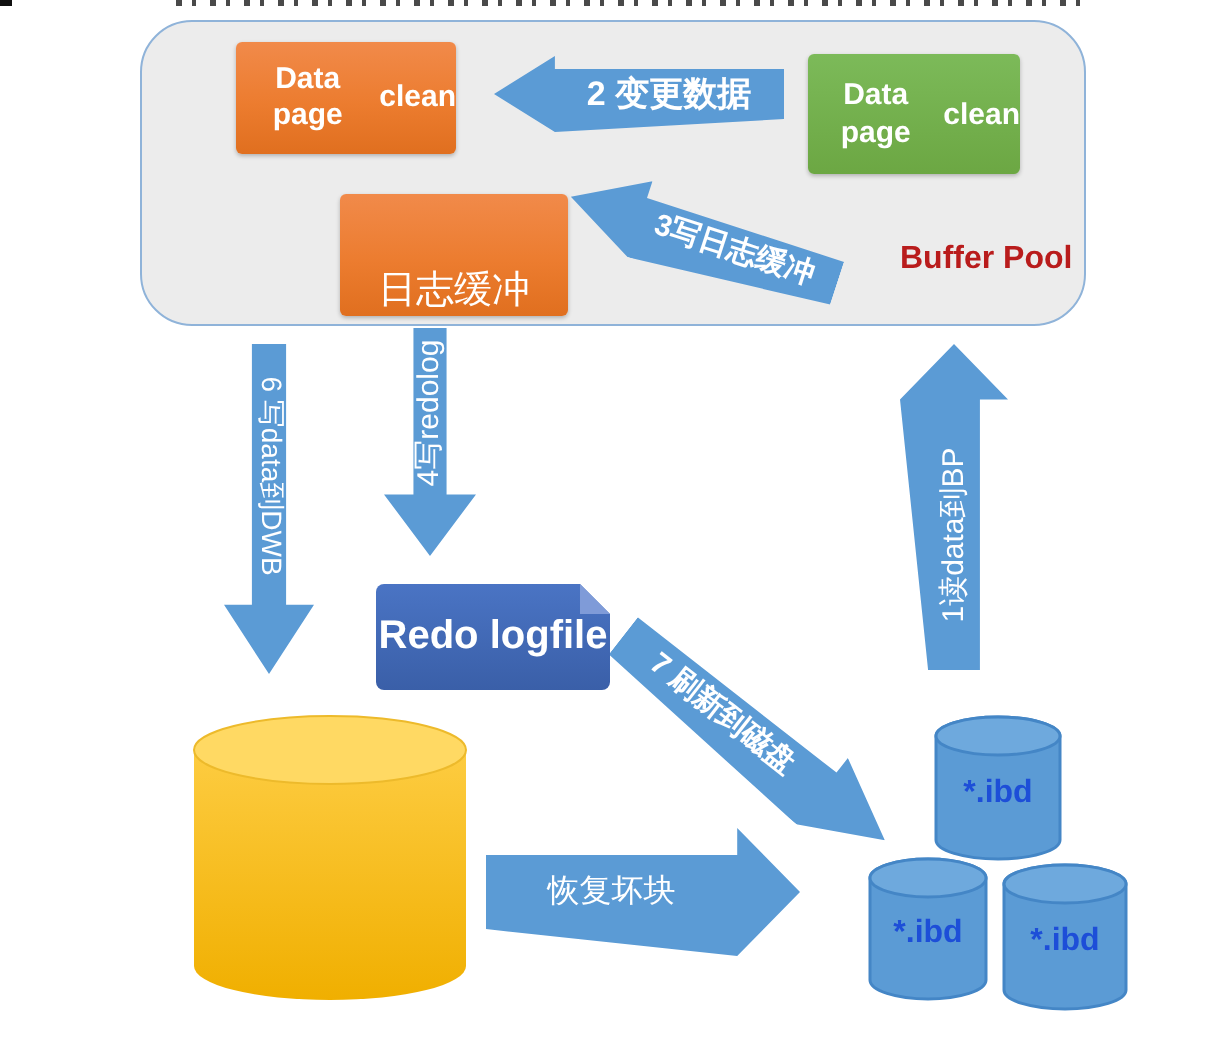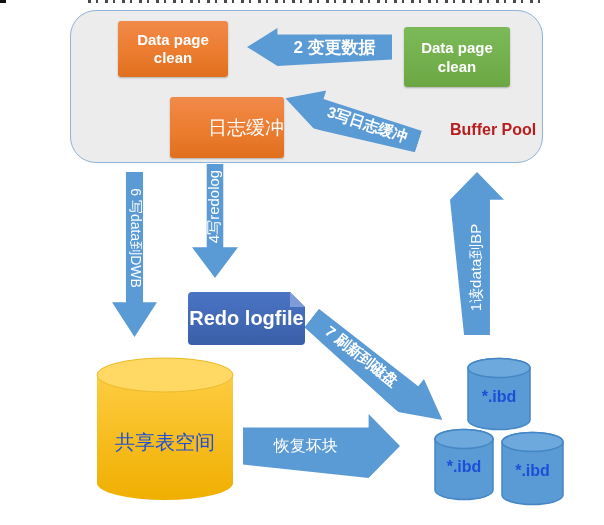--- a/index.html
+++ b/index.html
@@ -11,21 +11,21 @@
   .top-strip{position:absolute;left:88px;top:0;width:455px;height:3px;
     background:repeating-linear-gradient(90deg,#1c1c1c 0 3px,transparent 3px 8px,#1c1c1c 8px 10px,transparent 10px 17px);
     opacity:.8;}
   .corner-mark{position:absolute;left:0;top:0;width:6px;height:3px;background:#101010;}
 
   
   .bp-container{position:absolute;left:70px;top:10px;width:473px;height:153px;
     background:#ececec;border:1.5px solid #8fb3d9;border-radius:26px;box-sizing:border-box;}
 
   
-  .node{position:absolute;display:flex;flex-direction:column;align-items:center;justify-content:center;
+  .node{position:absolute;display:flex;flex-direction:row;align-items:center;justify-content:center;
     color:#fff;text-align:center;border-radius:3px;z-index:3;
     box-shadow:0 1px 2px rgba(0,0,0,.25);}
   .node .l1,.node .l2{display:block;}
   .orange{background:linear-gradient(180deg,#f18a4a 0%,#ec7c2f 55%,#e06f1f 100%);}
   .green{background:linear-gradient(180deg,#7cba59 0%,#6ca743 100%);}
   .box-dirty{left:118px;top:21px;width:110px;height:56px;font-weight:bold;font-size:15px;line-height:18px;}
   .box-clean{left:404px;top:27px;width:106px;height:60px;font-weight:bold;font-size:15px;line-height:19px;}
   .box-logbuf{left:170px;top:97px;width:114px;height:61px;font-size:19px;align-items:flex-end;}
 
   
@@ -148,21 +148,20 @@
     <svg width="140" height="144" viewBox="0 0 140 144">
       <defs>
         <linearGradient id="gold" x1="0" y1="0" x2="0" y2="1">
           <stop offset="0" stop-color="#ffd04a"></stop>
             <stop offset="1" stop-color="#f0af00"></stop>
         </linearGradient>
       </defs>
       <path d="M2,18 A68,17 0 0 1 138,18 L138,126 A68,17 0 0 1 2,126 Z" fill="url(#gold)"></path>
       <ellipse cx="70" cy="18" rx="68" ry="17" fill="#ffd963" stroke="#edba2b" stroke-width="1"></ellipse>
     </svg>
-    <span class="lbl">共享表空间</span>
   </div>
 
   <div class="arr arec">
     <span class="lbl">恢复坏块</span>
   </div>
 
   <div class="cyl cyl-blue cyl-t">
     <svg width="66" height="74" viewBox="0 0 66 74">
       <path d="M2,11 A31,9.5 0 0 1 64,11 L64,63 A31,9.5 0 0 1 2,63 Z" fill="none" stroke="#ffffff" stroke-width="5"></path>
       <path d="M2,11 A31,9.5 0 0 1 64,11 L64,63 A31,9.5 0 0 1 2,63 Z" fill="#5b9bd5" stroke="#4486c6" stroke-width="1.5"></path>

